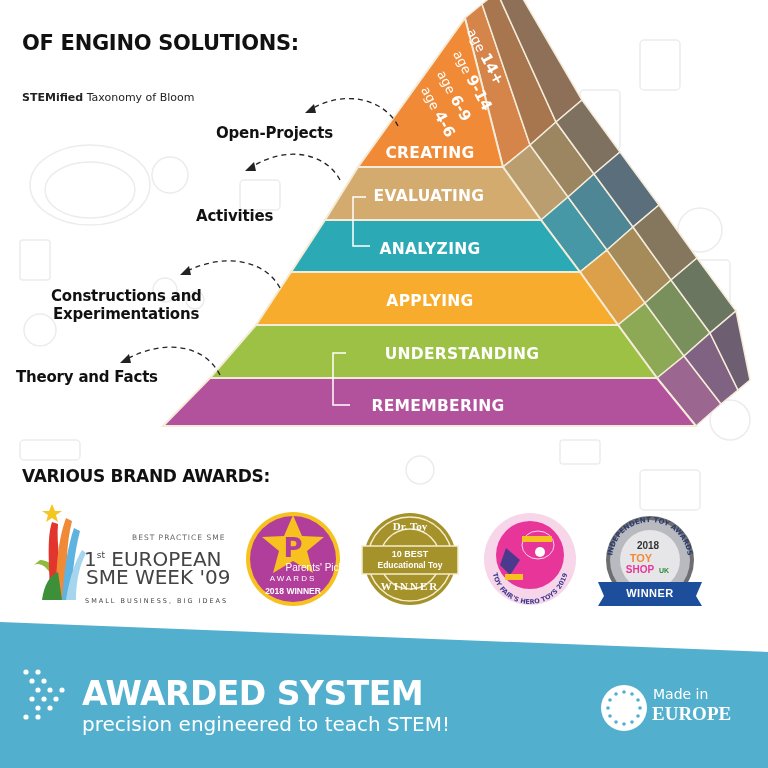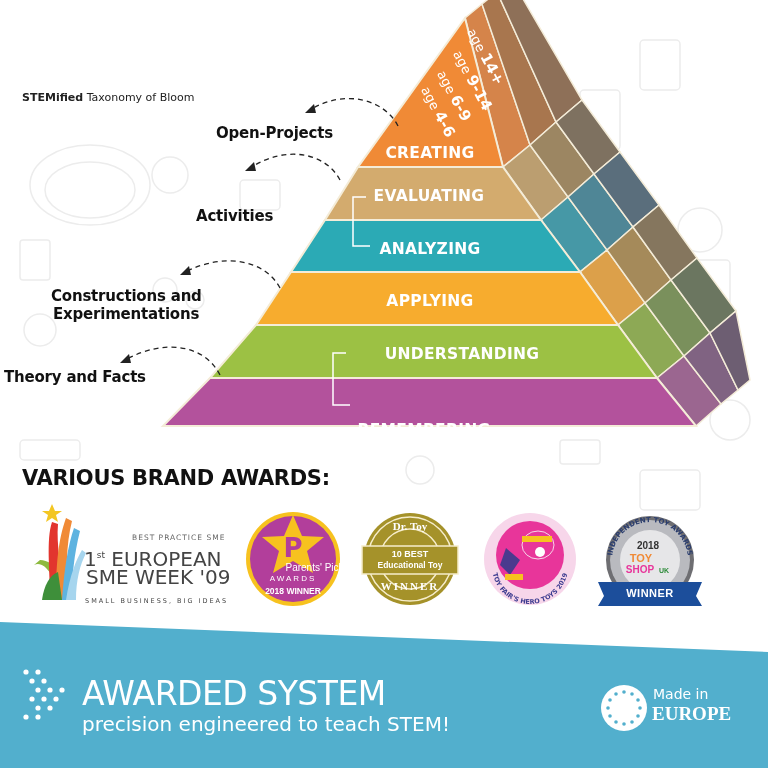--- a/index.html
+++ b/index.html
@@ -28,30 +28,30 @@
       letter-spacing: 0.3px; text-align: center; transform: translateX(-50%);
       white-space: nowrap;
     }
     .age-label {
       position: absolute; color: #fff; font-size: 13px; white-space: nowrap;
       transform-origin: left top;
     }
     .age-label b { font-size: 15px; font-weight: bold; }
     .awards-title {
       position: absolute; left: 22px; top: 466px; font-weight: bold;
-      font-size: 21px; color: #111; letter-spacing: -0.3px;
+      font-size: 17px; color: #111; letter-spacing: -0.3px;
     }
     .award { position: absolute; }
     .sme-small { position: absolute; font-size: 7.5px; letter-spacing: 1px; color: #666; white-space: nowrap; }
     .sme-big { position: absolute; font-size: 20px; color: #444; white-space: nowrap; line-height: 20px; }
     .sme-tag { position: absolute; font-size: 6.5px; letter-spacing: 2px; color: #444; white-space: nowrap; }
     .badge-text { position: absolute; text-align: center; white-space: nowrap; transform: translateX(-50%); font-family: "Liberation Sans", sans-serif; }
     .banner { position: absolute; left: 0; top: 0; }
     .banner-title {
-      position: absolute; left: 82px; top: 676px; color: #fff; font-weight: normal;
+      position: absolute; left: 82px; top: 676px; color: #fff; font-weight: bold;
       font-size: 33px; letter-spacing: -0.5px; line-height: 36px;
     }
     .banner-sub {
       position: absolute; left: 82px; top: 712px; color: #fff; font-size: 20px; line-height: 24px;
     }
     .made-in { position: absolute; left: 653px; top: 686px; color: #fff; font-size: 14px; line-height: 16px; }
     .europe { position: absolute; left: 652px; top: 703px; color: #fff; font-size: 19px; font-weight: bold; line-height: 22px; font-family: Liberation Serif, serif; }
   </style>
 </head>
 <body>
@@ -72,20 +72,21 @@
     <rect x="20" y="440" width="60" height="20" rx="4"></rect>
     <rect x="640" y="470" width="60" height="40" rx="4"></rect>
     <circle cx="420" cy="470" r="14"></circle>
     <rect x="20" y="240" width="30" height="40" rx="3"></rect>
     <circle cx="730" cy="420" r="20"></circle>
     <rect x="560" y="440" width="40" height="24" rx="3"></rect>
   </g>
 </svg>
 
 <div class="title">
+  <div>OF ENGINO SOLUTIONS:</div>
 </div>
 <div class="subtitle"><b>STEMified</b><span> Taxonomy of Bloom</span></div>
 
 <svg class="pyramid-svg" width="768" height="768" viewBox="0 0 768 768">
 
   <g stroke="#f4ecd8" stroke-width="1.5">
 
     <polygon points="465,18 503,167 530,145 482,4" fill="#D5844A"></polygon>
     <polygon points="482,4 530,145 556,122 497,-8" fill="#A8764E"></polygon>
     <polygon points="497,-8 556,122 582,100 512,-20" fill="#8E7058"></polygon>
@@ -144,27 +145,27 @@
 <div class="age-label" style="left:433px; top:83px; transform: rotate(62deg);"><span>age </span><b>4-6</b></div>
 <div class="age-label" style="left:449px; top:67px; transform: rotate(62deg);"><span>age </span><b>6-9</b></div>
 <div class="age-label" style="left:465px; top:47px; transform: rotate(62deg);"><span>age </span><b>9-14</b></div>
 <div class="age-label" style="left:479px; top:25px; transform: rotate(62deg);"><span>age </span><b>14+</b></div>
 
 <div class="level-label" style="left:430px; top:144px;">CREATING</div>
 <div class="level-label" style="left:429px; top:187px;">EVALUATING</div>
 <div class="level-label" style="left:430px; top:240px;">ANALYZING</div>
 <div class="level-label" style="left:430px; top:292px;">APPLYING</div>
 <div class="level-label" style="left:430px; top:345px;margin-left:32px;">UNDERSTANDING</div>
-<div class="level-label" style="left:424px; top:397px;margin-top:24px;">REMEMBERING</div>
+<div class="level-label" style="left:438px; top:397px;">REMEMBERING</div>
 
 <div class="side-label" style="left:216px; top:124px;">Open-Projects</div>
 <div class="side-label" style="left:196px; top:207px;">Activities</div>
 <div class="side-label" style="left:51px; top:287px;">Constructions and</div>
 <div class="side-label" style="left:53px; top:305px;">Experimentations</div>
-<div class="side-label" style="left:4px; top:368px;text-align:right;">Theory and Facts</div>
+<div class="side-label" style="left:16px; top:368px;text-align:right;">Theory and Facts</div>
 
 <div class="awards-title">VARIOUS BRAND AWARDS:</div>
 
 <div class="award" style="left:0; top:0;">
   <svg width="768" height="768" viewBox="0 0 768 768" style="position:absolute;left:0;top:0;">
     <polygon points="52,504 55,511 62,511 56,515 58,522 52,518 46,522 48,515 42,511 49,511" fill="#F3C623"></polygon>
     <path d="M34,565 C44,560 55,575 60,600 L70,600 C68,580 55,560 40,560 Z" fill="#8DBA3F"></path>
     <path d="M50,600 C50,570 46,540 52,522 L58,524 C56,545 62,570 62,600 Z" fill="#E2352E"></path>
     <path d="M56,600 C56,565 58,540 66,518 L72,521 C66,545 66,570 68,600 Z" fill="#F08A36"></path>
     <path d="M62,600 C64,570 68,545 74,528 L80,531 C74,555 72,575 72,600 Z" fill="#5EB3E0"></path>

